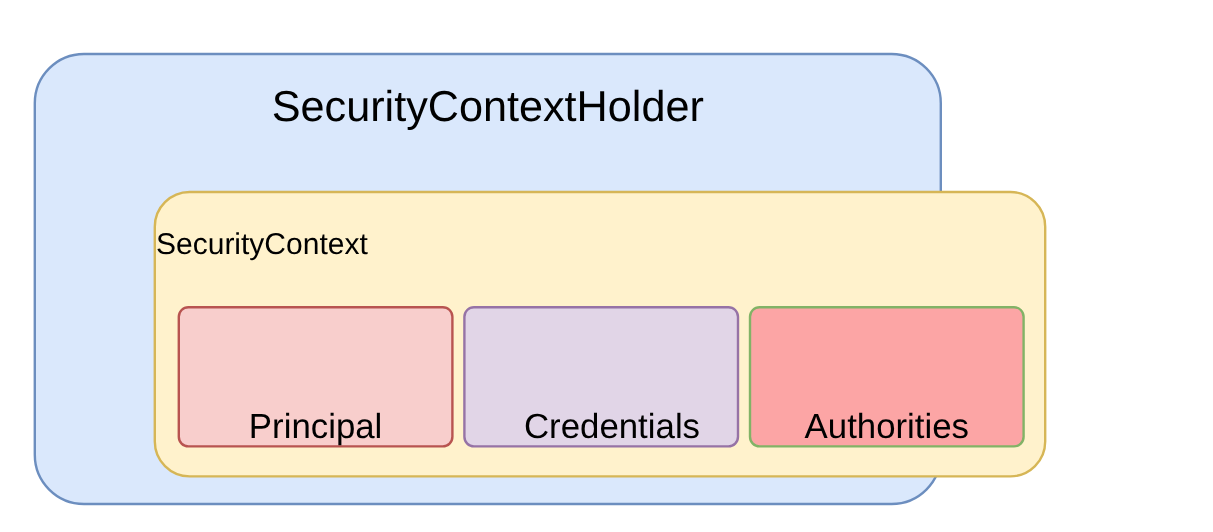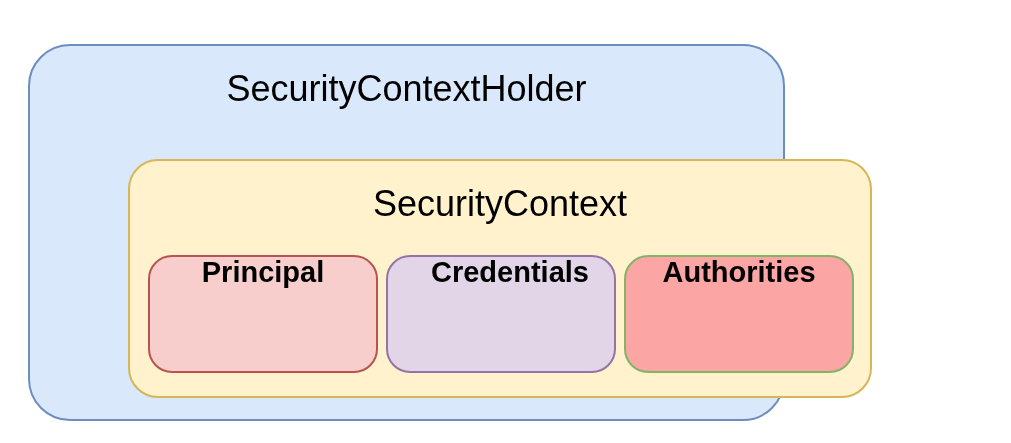--- a/index.html
+++ b/index.html
@@ -45,40 +45,39 @@
     top: 113px;
     width: 744px;
     height: 239px;
     border-radius: 30px;
   }
   .context-title {
     position: absolute;
     left: 0;
     right: 0;
     top: 26px;
-    text-align: center;
-    font-size: 36px;
+    text-align: left;
+    font-size: 25px;
     line-height: 34px;
     white-space: nowrap;
   }
   .items-row {
     position: absolute;
     left: 18px;
     top: 94px;
     display: flex;
     gap: 8px;
   }
   .item {
     width: 230px;
     height: 118px;
-    border-radius: 24px;
+    border-radius: 9px;
     display: flex;
-    align-items: flex-start;
+    align-items: flex-end;
     justify-content: center;
-    font-weight: bold;
   }
   .item-label {
     font-size: 29px;
     line-height: 30px;
     white-space: nowrap;
   }
 </style>
 </head>
 <body>
 

